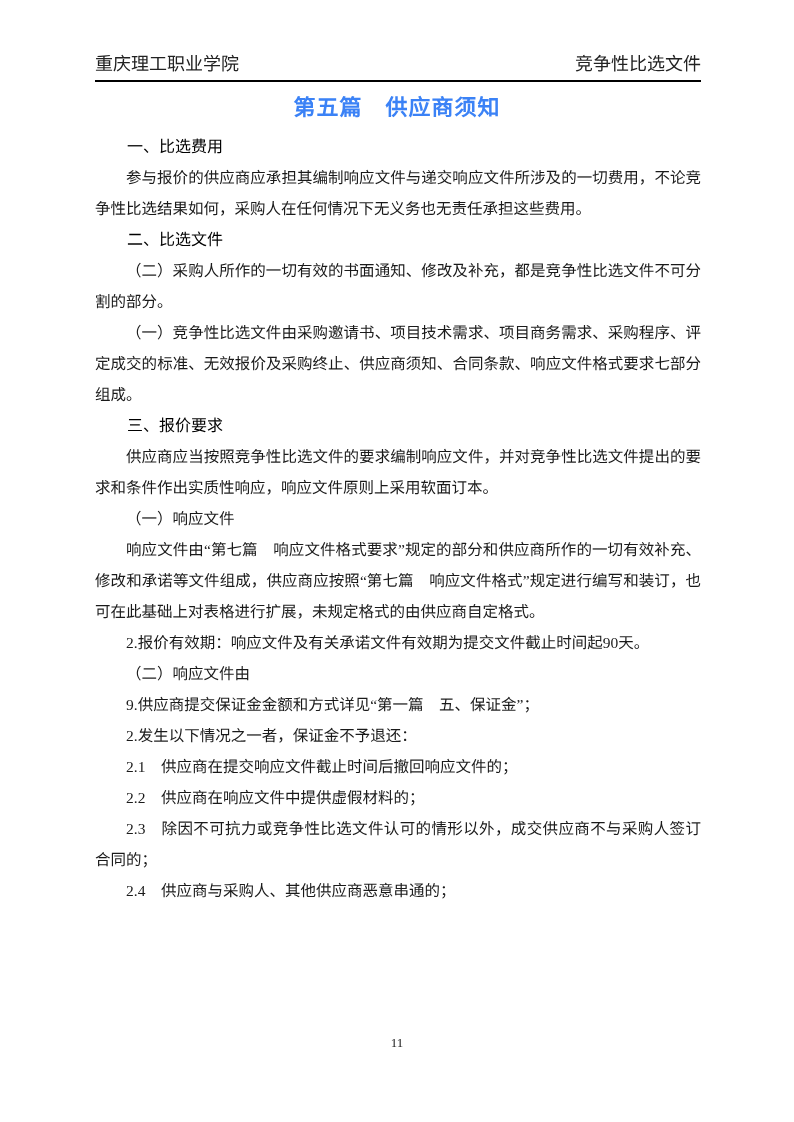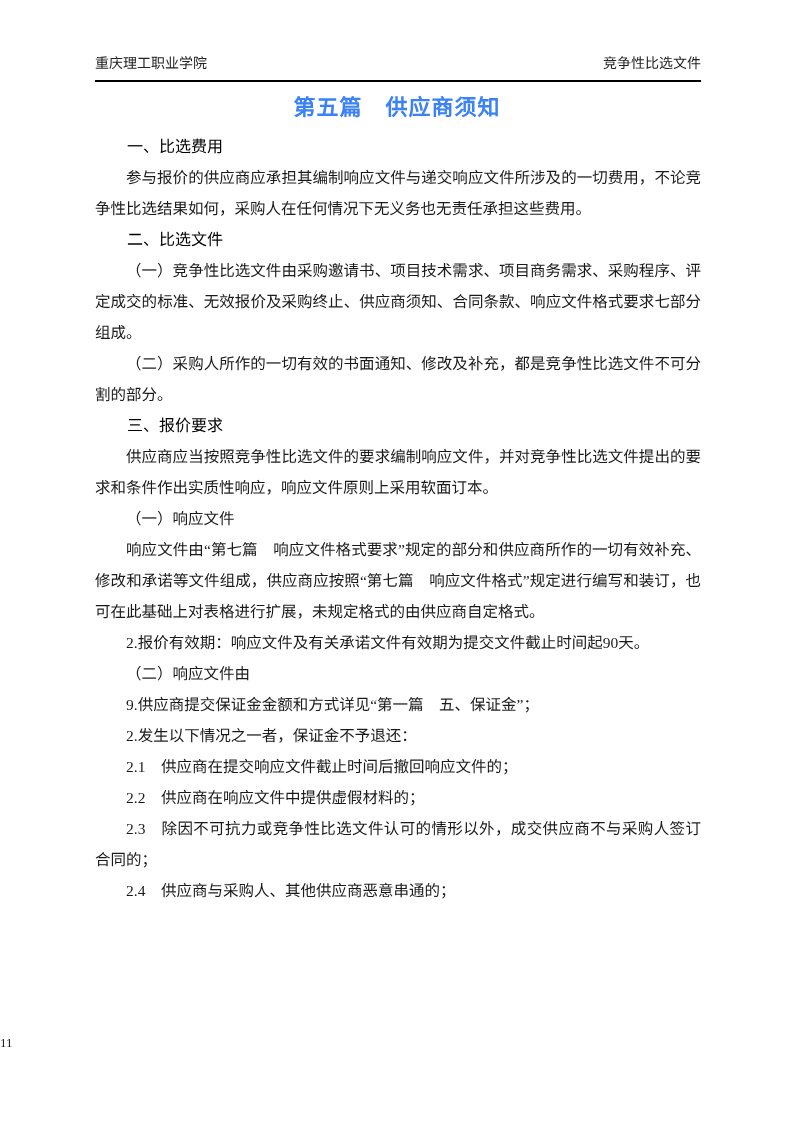--- a/index.html
+++ b/index.html
@@ -22,21 +22,21 @@
     height: 1122px;
     background: #ffffff;
   }
   .header {
     position: absolute;
     left: 95px;
     width: 606px;
     top: 54px;
     display: flex;
     justify-content: space-between;
-    font-size: 14px;
+    font-size: 18px;
     line-height: 20px;
     color: #222;
   }
   .header-rule {
     position: absolute;
     left: 95px;
     width: 606px;
     top: 80px;
     border-top: 2px solid #000;
     height: 0;
@@ -74,20 +74,21 @@
     font-weight: normal;
     font-size: 16px;
     text-align: left;
     color: #000;
   }
   .footer {
     position: absolute;
     left: 0;
     width: 794px;
     top: 1035px;
+    text-align: center;
     font-size: 13px;
     color: #222;
   }
 </style>
 </head>
 <body>
 
 <div class="page">
 
   <div class="header">
@@ -96,22 +97,22 @@
   </div>
 
   <div class="header-rule"></div>
 
   <h1 class="doc-title">第五篇　供应商须知</h1>
 
   <div class="content">
     <p class="h2">一、比选费用</p>
     <p>参与报价的供应商应承担其编制响应文件与递交响应文件所涉及的一切费用，不论竞争性比选结果如何，采购人在任何情况下无义务也无责任承担这些费用。</p>
     <p class="h2">二、比选文件</p>
+    <p>（二）采购人所作的一切有效的书面通知、修改及补充，都是竞争性比选文件不可分割的部分。</p>
     <p>（一）竞争性比选文件由采购邀请书、项目技术需求、项目商务需求、采购程序、评定成交的标准、无效报价及采购终止、供应商须知、合同条款、响应文件格式要求七部分组成。</p>
-    <p>（二）采购人所作的一切有效的书面通知、修改及补充，都是竞争性比选文件不可分割的部分。</p>
     <p class="h2">三、报价要求</p>
     <p>供应商应当按照竞争性比选文件的要求编制响应文件，并对竞争性比选文件提出的要求和条件作出实质性响应，响应文件原则上采用软面订本。</p>
     <p>（一）响应文件</p>
     <p>响应文件由“第七篇　响应文件格式要求”规定的部分和供应商所作的一切有效补充、修改和承诺等文件组成，供应商应按照“第七篇　响应文件格式”规定进行编写和装订，也可在此基础上对表格进行扩展，未规定格式的由供应商自定格式。</p>
     <p>2.报价有效期：响应文件及有关承诺文件有效期为提交文件截止时间起90天。</p>
     <p>（二）响应文件由</p>
     <p>9.供应商提交保证金金额和方式详见“第一篇　五、保证金”；</p>
     <p>2.发生以下情况之一者，保证金不予退还：</p>
     <p>2.1　供应商在提交响应文件截止时间后撤回响应文件的；</p>
     <p>2.2　供应商在响应文件中提供虚假材料的；</p>

